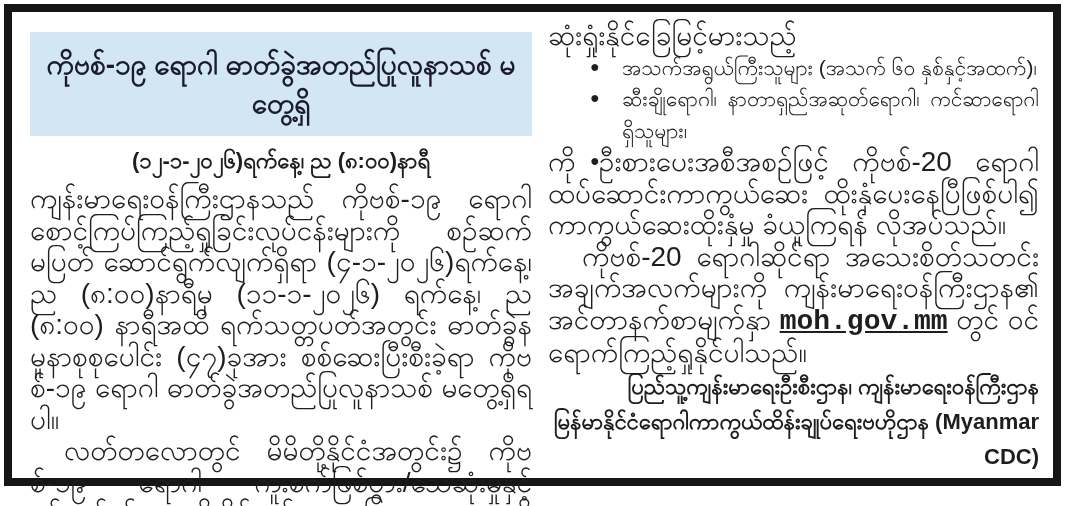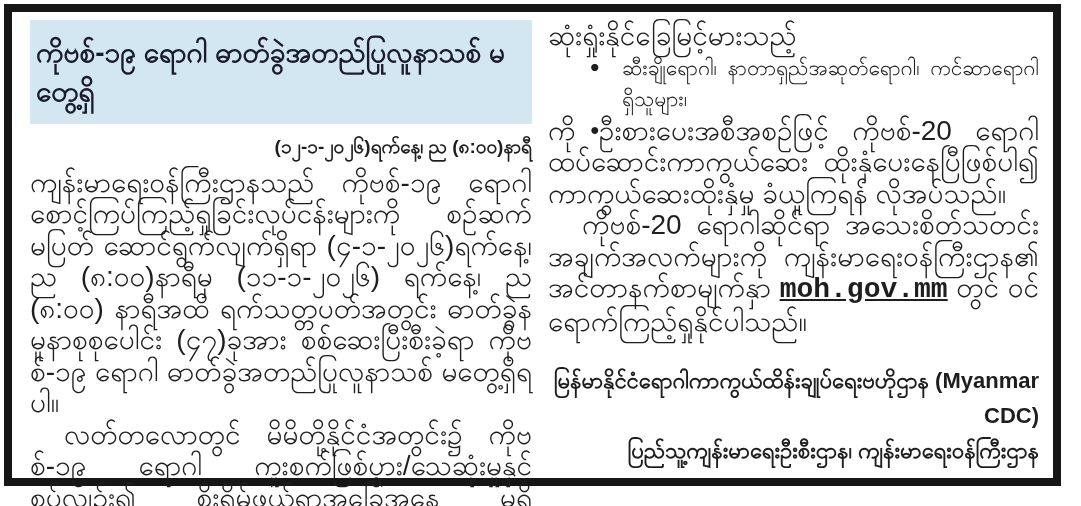--- a/index.html
+++ b/index.html
@@ -19,27 +19,28 @@
     border:8px solid var(--border);background:#ffffff;box-sizing:border-box;
   }
   .columns{
     display:flex;gap:16px;
     padding:8px 14px 8px 18px;height:100%;box-sizing:border-box;
   }
   .col-left{width:502px;flex:0 0 502px;display:flex;flex-direction:column;}
   .col-right{flex:1;display:flex;flex-direction:column;}
   .title-banner{
     background:var(--highlight);
-    margin-top:0;
+    margin-top:12px;
     padding:13px 6px;
+    text-align:center;
     font-size:28px;font-weight:bold;color:var(--title_text);
     line-height:1.4;
   }
   .dateline{
-    text-align:right;font-weight:bold;font-size:19px;
+    text-align:center;font-weight:bold;font-size:22px;
     margin:10px 0 6px 0;line-height:1.4;
   }
   .para{
     margin:0;font-size:28px;line-height:31.5px;text-align:justify;
   }
   .para.indent{text-indent:34px;}
   .bullets{margin:0;padding:0;list-style:none;font-size:21px;line-height:31.5px;}
   .bullet{position:relative;padding-left:74px;text-align:justify;}
   .bullet .dot{
     position:absolute;left:42px;top:-1px;font-size:16px;
@@ -68,36 +69,37 @@
       <p class="para">ကျန်းမာရေးဝန်ကြီးဌာနသည် ကိုဗစ်-၁၉ ရောဂါ စောင့်ကြပ်ကြည့်ရှုခြင်းလုပ်ငန်းများကို စဉ်ဆက်မပြတ် ဆောင်ရွက်လျက်ရှိရာ (၄-၁-၂၀၂၆)ရက်နေ့၊ ည (၈:၀၀)နာရီမှ (၁၁-၁-၂၀၂၆) ရက်နေ့၊ ည (၈:၀၀) နာရီအထိ ရက်သတ္တပတ်အတွင်း ဓာတ်ခွဲနမူနာစုစုပေါင်း (၄၇)ခုအား စစ်ဆေးပြီးစီးခဲ့ရာ ကိုဗစ်-၁၉ ရောဂါ ဓာတ်ခွဲအတည်ပြုလူနာသစ် မတွေ့ရှိရပါ။</p>
       <p class="para indent">လတ်တလောတွင် မိမိတို့နိုင်ငံအတွင်း၌ ကိုဗစ်-၁၉ ရောဂါ ကူးစက်ဖြစ်ပွား/သေဆုံးမှုနှင့် စပ်လျဉ်း၍ စိုးရိမ်ဖွယ်ရာအခြေအနေ မရှိသော်လည်း ရောဂါဖြစ်ပွားမှုမှ ကြိုတင်ကာကွယ်နိုင်ရန်အတွက် တစ်ကိုယ်ရေကာကွယ်ရေးနည်းလမ်းများကို လိုက်နာဆောင်ရွက်ရန် လိုအပ်ပြီး ရောဂါကူးစက်ခံရပါက ရောဂါပြင်းထန်နိုင်ခြေနှင့် အသက်</p>
     </div>
 
     <div class="col-right">
       <p class="para">ဆုံးရှုံးနိုင်ခြေမြင့်မားသည့်</p>
 
       <ul class="bullets">
         <li class="bullet">
           <span class="dot">●</span>
+          <span>အသက်အရွယ်ကြီးသူများ (အသက် ၆၀ နှစ်နှင့်အထက်)၊</span>
         </li>
         <li class="bullet">
           <span class="dot">●</span>
           <span>ဆီးချိုရောဂါ၊ နာတာရှည်အဆုတ်ရောဂါ၊ ကင်ဆာရောဂါရှိသူများ၊</span>
         </li>
         <li class="bullet">
           <span class="dot">●</span>
         </li>
       </ul>
 
       <p class="para">ကို ဦးစားပေးအစီအစဉ်ဖြင့် ကိုဗစ်-20 ရောဂါ ထပ်ဆောင်းကာကွယ်ဆေး ထိုးနှံပေးနေပြီဖြစ်ပါ၍ ကာကွယ်ဆေးထိုးနှံမှု ခံယူကြရန် လိုအပ်သည်။</p>
 
       <p class="para indent">
         <span>ကိုဗစ်-20 ရောဂါဆိုင်ရာ အသေးစိတ်သတင်းအချက်အလက်များကို ကျန်းမာရေးဝန်ကြီးဌာန၏ အင်တာနက်စာမျက်နှာ </span><a class="link">moh.gov.mm</a><span> တွင် ဝင်ရောက်ကြည့်ရှုနိုင်ပါသည်။</span>
       </p>
 
       <div class="footer-signature">
+        <div>ပြည်သူ့ကျန်းမာရေးဦးစီးဌာန၊ ကျန်းမာရေးဝန်ကြီးဌာန</div>
         <div>မြန်မာနိုင်ငံရောဂါကာကွယ်ထိန်းချုပ်ရေးဗဟိုဌာန (Myanmar CDC)</div>
-        <div>ပြည်သူ့ကျန်းမာရေးဦးစီးဌာန၊ ကျန်းမာရေးဝန်ကြီးဌာန</div>
       </div>
     </div>
 
   </div>
 </div>
 
 </body></html>

